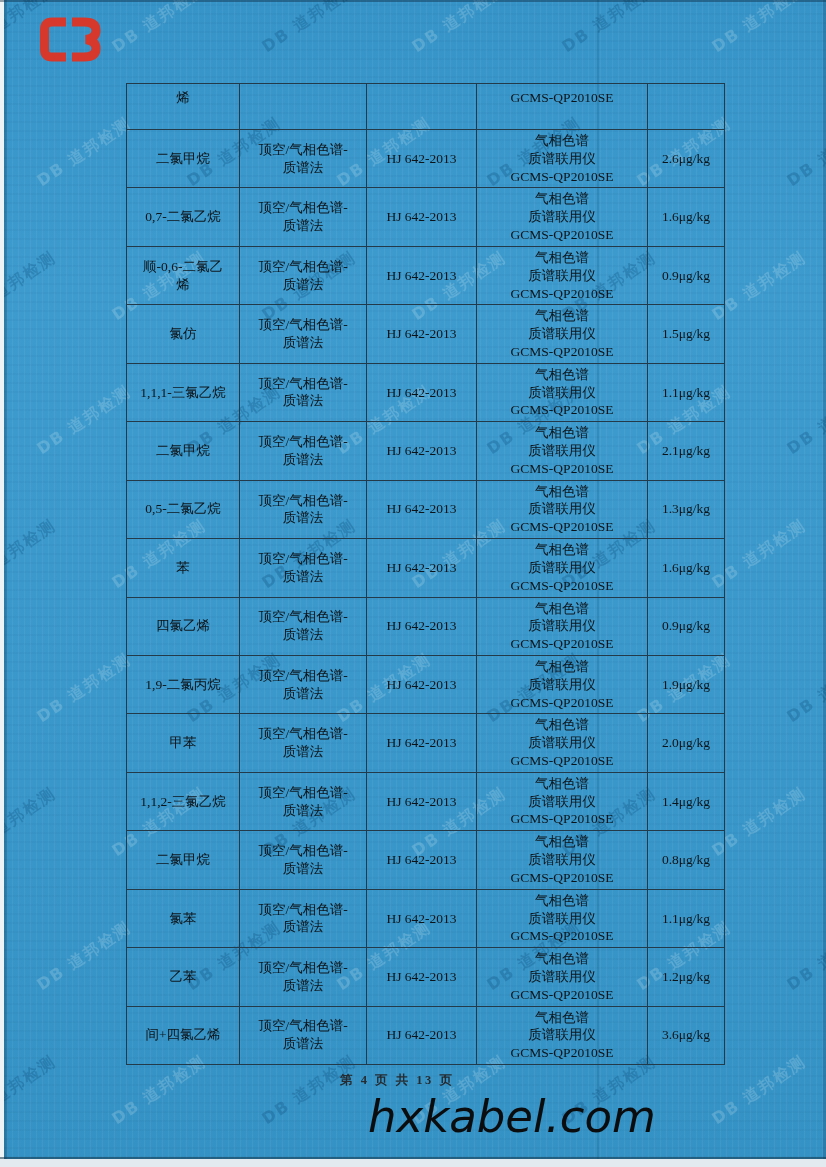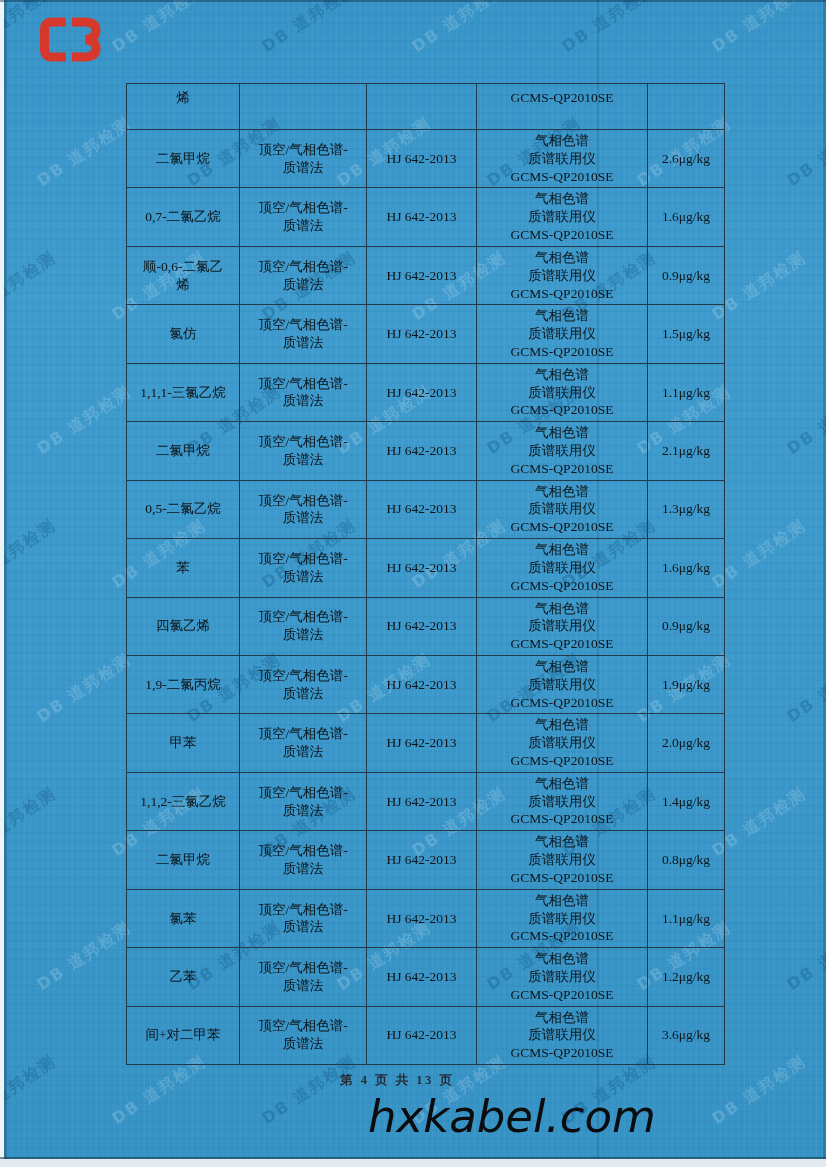--- a/index.html
+++ b/index.html
@@ -289,21 +289,21 @@
           <td>乙苯</td>
           <td>顶空/气相色谱-
 质谱法</td>
           <td>HJ 642-2013</td>
           <td>气相色谱
 质谱联用仪
 GCMS-QP2010SE</td>
           <td>1.2μg/kg</td>
         </tr>
         <tr>
-          <td>间+对二甲苯</td>
+          <td>间+四氯乙烯</td>
           <td>顶空/气相色谱-
 质谱法</td>
           <td>HJ 642-2013</td>
           <td>气相色谱
 质谱联用仪
 GCMS-QP2010SE</td>
           <td>3.6μg/kg</td>
         </tr>
       </tbody>
   </table>

